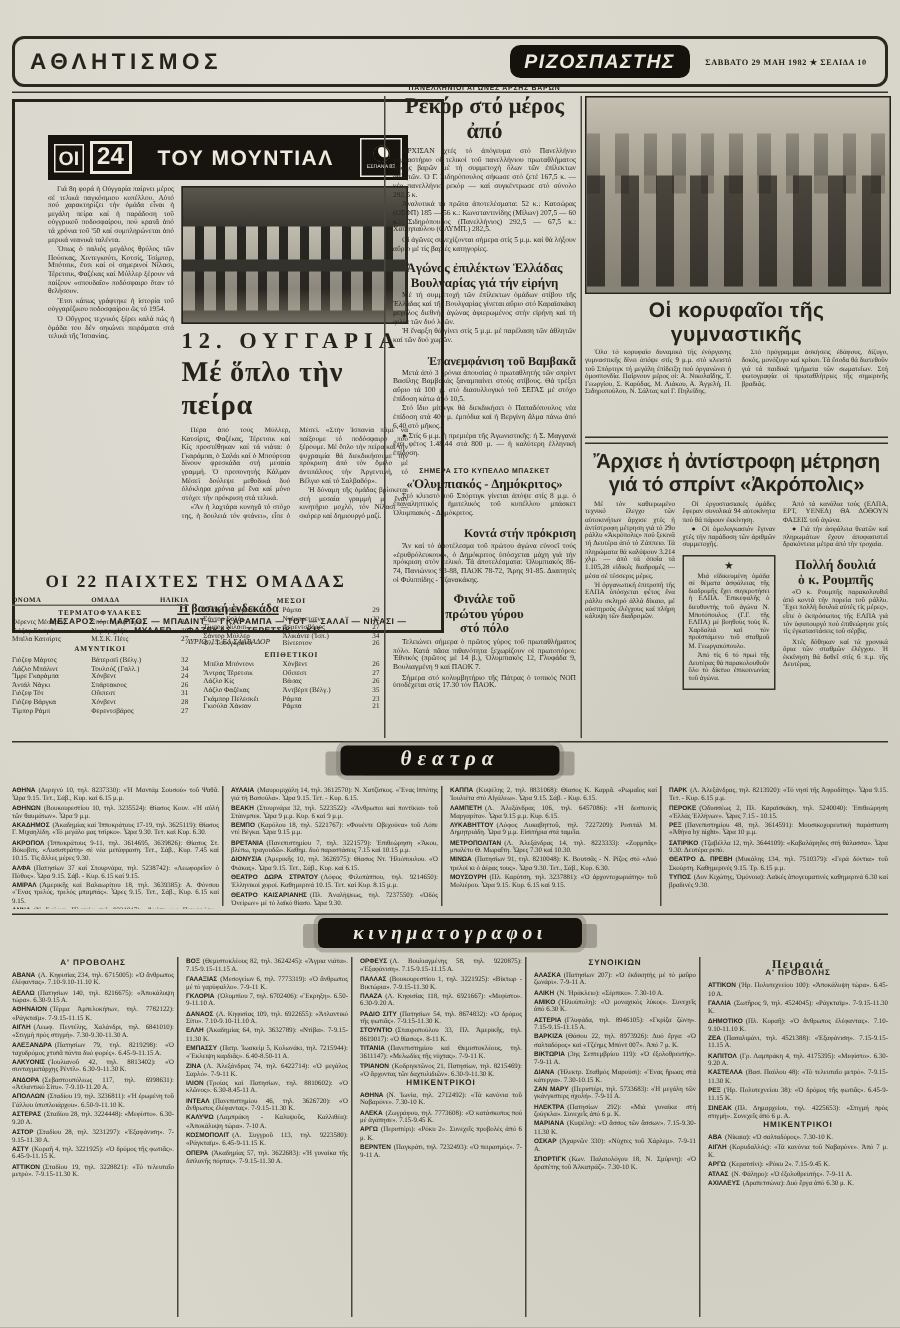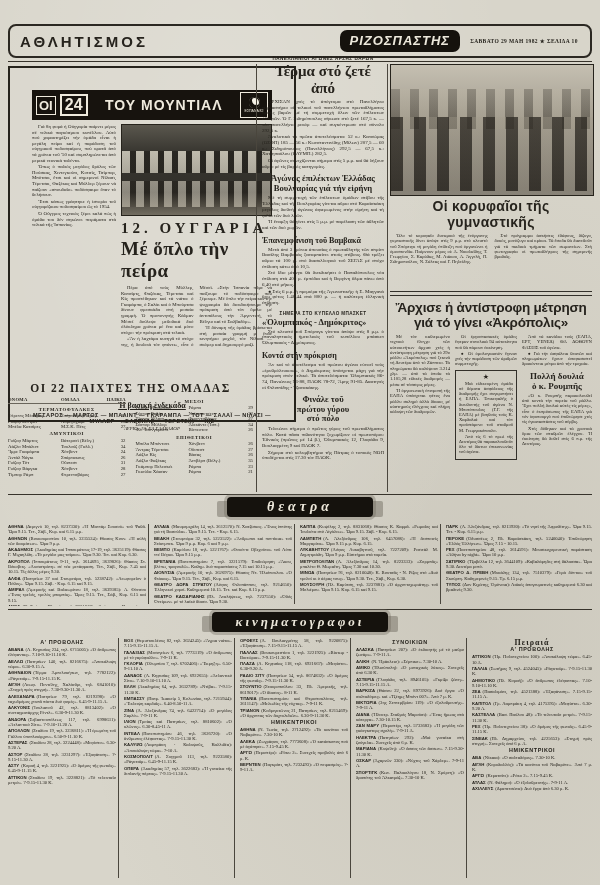--- a/index.html
+++ b/index.html
@@ -63,23 +63,23 @@
   .srow{display:flex;flex-wrap:wrap;font-size:4.8px;line-height:5.6px;}
   .ssec{flex-basis:100%;text-align:center;font-weight:bold;font-size:4.8px;letter-spacing:.6px;padding:1.5px 0 1px;}
   .ssec:empty,.sn:empty,.sc:empty,.sa:empty{display:none;}
 
   
   .midcol{left:262px;top:56px;width:122px;height:436px;overflow:hidden;}
   .kicker{font-family:"Liberation Sans",sans-serif;font-weight:bold;font-size:4.6px;letter-spacing:.5px;text-align:center;}
   .lift-head{font-weight:bold;font-size:15px;line-height:16.5px;text-align:center;margin:2px 0 3px;}
   .smallbody{font-size:5px;line-height:5.7px;text-align:justify;}
   .subhead{font-weight:bold;font-size:8.6px;line-height:9.5px;text-align:center;margin:5px 0 2px;}
-  .subhead2{font-weight:bold;font-size:8px;text-align:left;margin:5px 0 2px;}
+  .subhead2{font-weight:bold;font-size:8px;text-align:right;margin:5px 0 2px;}
   .mini-kicker{font-family:"Liberation Sans",sans-serif;font-weight:bold;font-size:4.6px;text-align:center;margin-top:5px;letter-spacing:.4px;}
-  .basket-head{font-weight:bold;font-size:8.6px;text-align:left;margin:1px 0 2px;}
+  .basket-head{font-weight:bold;font-size:8.6px;text-align:center;margin:1px 0 2px;}
 
   
   .gym-photo{left:390px;top:64px;width:202px;height:130px;border:1.5px solid #26231c;background-color:#a8a295;
      background-image:
        linear-gradient(rgba(225,220,205,.5), rgba(150,143,128,.15) 40%, rgba(40,37,31,.25) 95%),
        repeating-linear-gradient(90deg, rgba(30,27,22,.78) 0 12px, rgba(165,158,142,.35) 12px 23px),
        repeating-linear-gradient(90deg, rgba(50,46,38,.5) 0 9px, rgba(175,168,150,.3) 9px 19px);
      background-size:100% 100%, 100% 74px, 100% 40px;
      background-position:0 0, 0 52px, 0 24px;background-repeat:no-repeat;}
   .rightcol{left:390px;top:198px;width:202px;height:294px;overflow:hidden;}
@@ -343,21 +343,21 @@
           </div>
       </div>
     </div>
   </div>
 
   <div class="vrule" style="left:256px;top:64px;height:428px;"></div>
 
   <div class="abs midcol">
     <div class="kicker">ΠΑΝΕΛΛΗΝΙΟΙ ΑΓΩΝΕΣ ΑΡΣΗΣ ΒΑΡΩΝ</div>
     <div class="lift-head">
-      <span>Τέρμα στό ζετέ ἀπό</span><br>
+      <span>Ρεκόρ στό μέρος ἀπό</span><br>
     </div>
     <div class="smallbody">
 
     <p class="para">ΑΡΧΙΣΑΝ χτές τό ἀπόγευμα στό Πανελλήνιο γυμναστήριο οἱ τελικοί τοῦ πανελλήνιου πρωταθλήματος ἄρσης βαρῶν μέ τή συμμετοχή ὅλων τῶν ἐπίλεκτων ἀθλητῶν. Ὁ Γ. Σιδηρόπουλος σήκωσε στό ζετέ 167,5 κ. — νέο πανελλήνιο ρεκόρ — καί συγκέντρωσε στό σύνολο 292,5 κ.</p>
         <p class="para">Ἀναλυτικά τά πρῶτα ἀποτελέσματα: 52 κ.: Κατσώρας (ΟΣΦΠ) 185 — 56 κ.: Κωνσταντινίδης (Μίλων) 207,5 — 60 κ.: Σιδηρόπουλος (Πανελλήνιος) 292,5 — 67,5 κ.: Χατζηπαύλου (ΟΛΥΜΠ.) 282,5.</p>
         <p class="para">Οἱ ἀγῶνες συνεχίζονται σήμερα στίς 5 μ.μ. καί θά λήξουν αὔριο μέ τίς βαριές κατηγορίες.</p>
       </div>
     <div class="subhead">
       <span>Ἀγώνας ἐπιλέκτων Ἑλλάδας</span><br>
       <span>Βουλγαρίας γιά τήν εἰρήνη</span>
@@ -404,21 +404,21 @@
   <div class="abs rightcol">
     <div class="gym-head">Οἱ κορυφαῖοι τῆς γυμναστικῆς</div>
     <div class="gym-cols">
 
     <p class="para">Ὅλο τό κορυφαῖο δυναμικό τῆς ἐνόργανης γυμναστικῆς δίνει ἀπόψε στίς 9 μ.μ. στό κλειστό τοῦ Σπόρτιγκ τή μεγάλη ἐπίδειξη πού ὀργανώνει ἡ ὁμοσπονδία. Παίρνουν μέρος οἱ: Α. Νικολαΐδης, Τ. Γεωργίου, Σ. Καρύδας, Μ. Λιάκου, Α. Ἀγγελή, Π. Σιδηροπούλου, Ν. Σάλτας καί Γ. Πηλείδης.</p>
         <p class="para">Στό πρόγραμμα ἀσκήσεις ἐδάφους, δίζυγο, δοκός, μονόζυγο καί κρίκοι. Τά ἔσοδα θά διατεθοῦν γιά τά παιδικά τμήματα τῶν σωματείων. Στή φωτογραφία οἱ πρωταθλήτριες τῆς σημερινῆς βραδιᾶς.</p>
       </div>
     <div class="dbl-rule"></div>
     <div class="rally-head">
       <span>Ἄρχισε ἡ ἀντίστροφη μέτρηση</span><br>
-      <span>γιά τό γίνει «Ἀκρόπολις»</span>
+      <span>γιά τό σπρίντ «Ἀκρόπολις»</span>
     </div>
     <div class="rally-body">
       <div class="rally-colA">
 
       <p class="para">Μέ τόν καθιερωμένο τεχνικό ἔλεγχο τῶν αὐτοκινήτων ἄρχισε χτές ἡ ἀντίστροφη μέτρηση γιά τό 29ο ράλλυ «Ἀκρόπολις» πού ξεκινᾶ τή Δευτέρα ἀπό τό Ζάππειο. Τά πληρώματα θά καλύψουν 3.214 χλμ. — ἀπό τά ὁποῖα τά 1.105,28 εἰδικές διαδρομές — μέσα σέ τέσσερις μέρες.</p>
           <p class="para">Ἡ ὀργανωτική ἐπιτροπή τῆς ΕΛΠΑ ὑπόσχεται φέτος ἕνα ράλλυ σκληρό ἀλλά δίκαιο, μέ αὐστηρούς ἐλέγχους καί πλήρη κάλυψη τῶν διαδρομῶν.</p>
         </div>
       <div class="rally-colB">
         <div>
 

